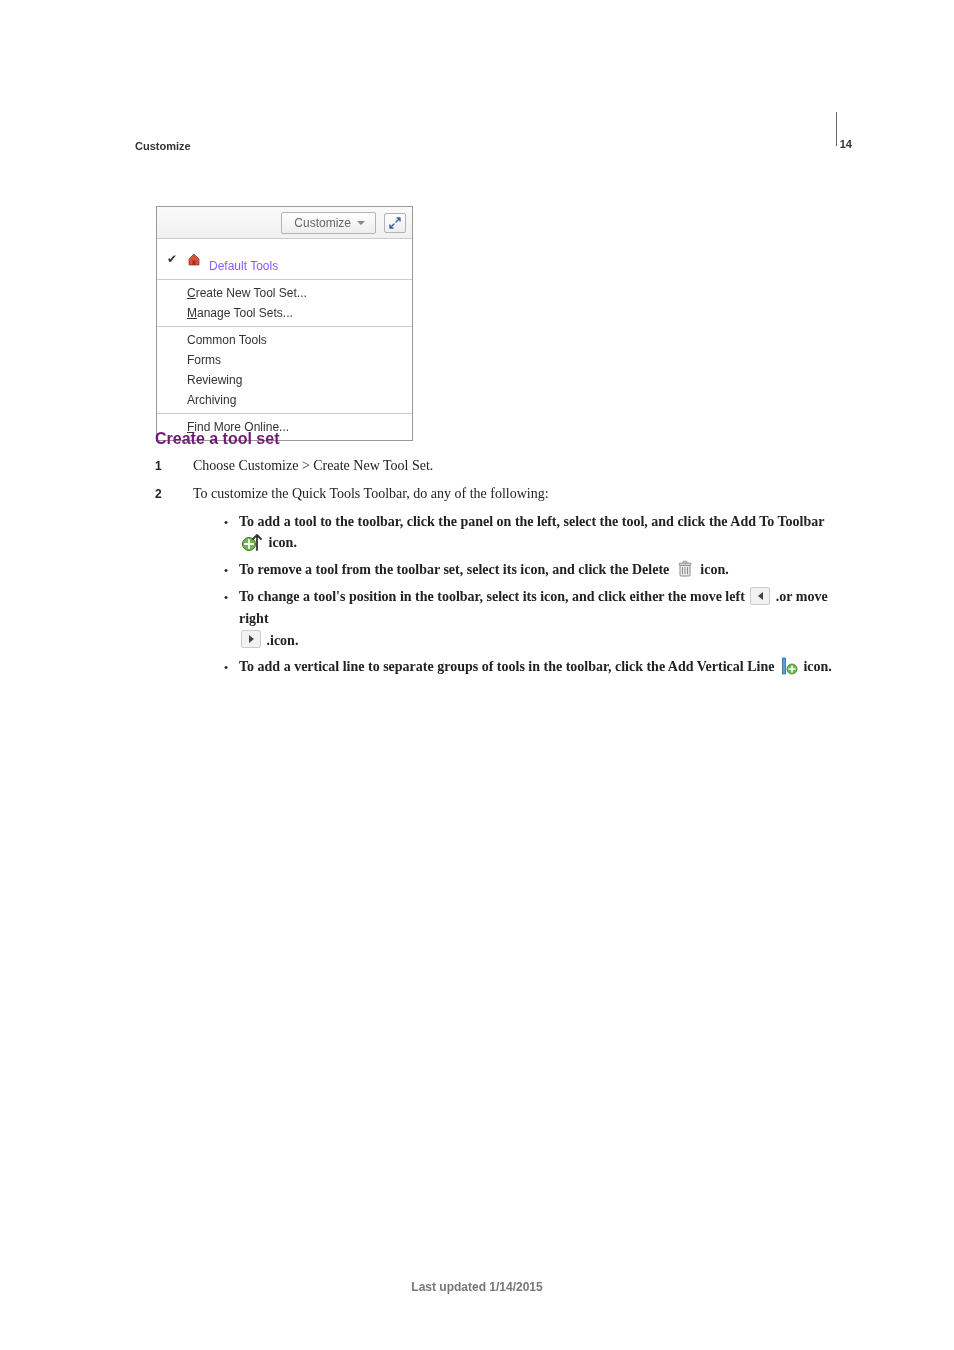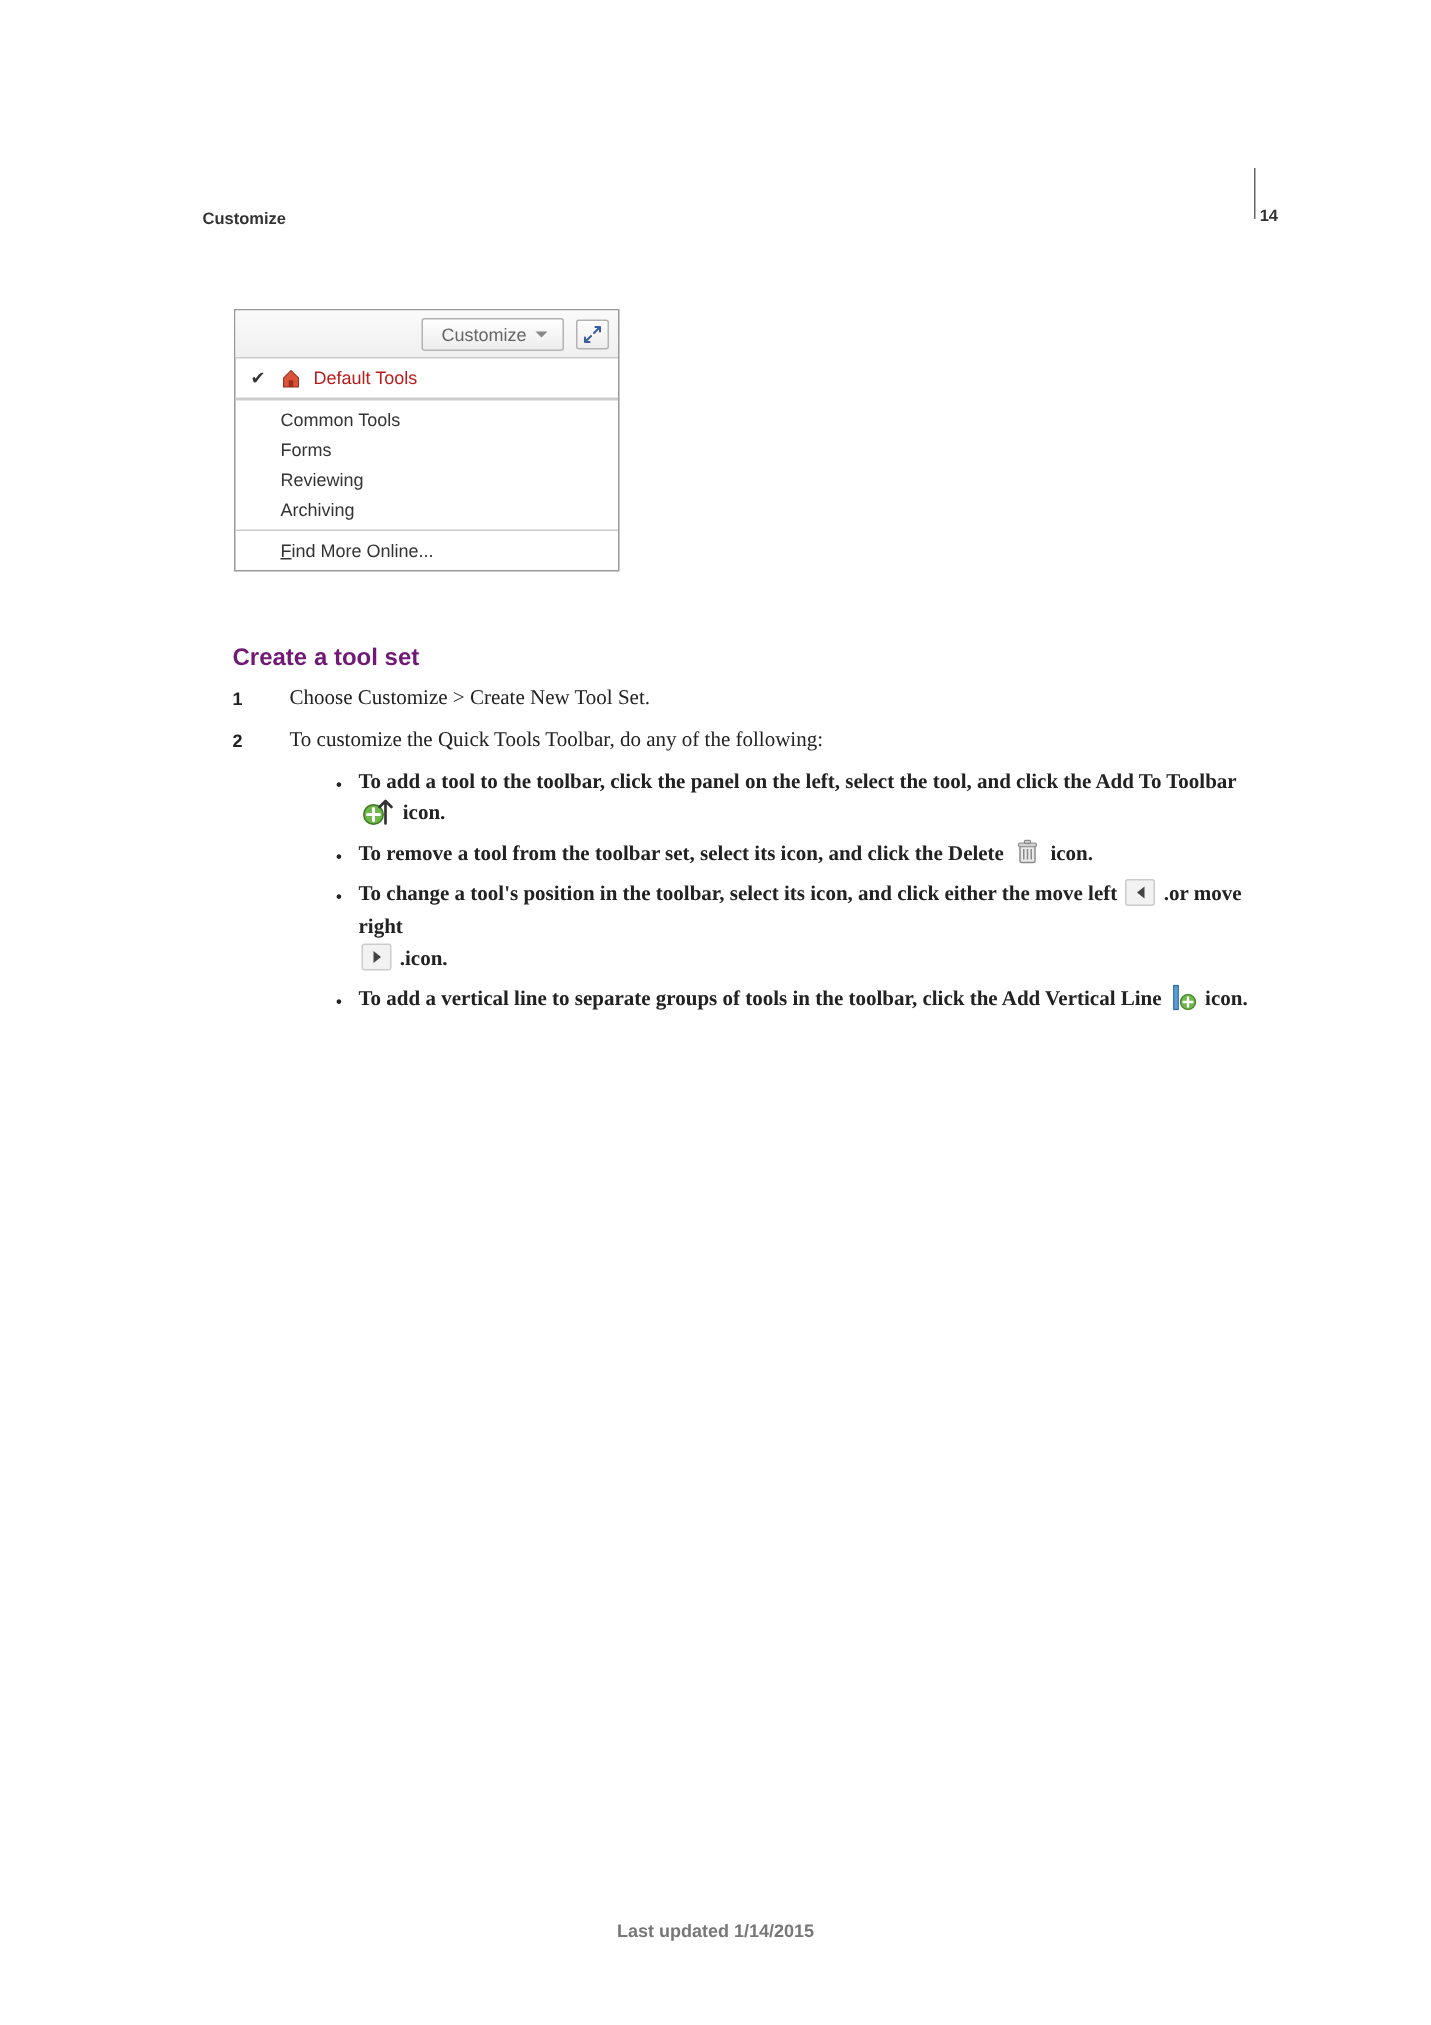--- a/index.html
+++ b/index.html
@@ -97,21 +97,21 @@
     text-align: center;
     font-size: 12px;
     color: #333;
   }
   .menu-home-icon {
     width: 14px; height: 14px;
     position: relative;
   }
   .menu-home-icon svg { display: block; }
   .menu-item-label { flex: 1; }
-  .menu-item-label.brown { color: #b91c1c; }
+  .menu-item-label.brown { color: #8b5cf6; margin-top: 14px; }
   .menu-item .mn { text-decoration: underline; }
   .content {
     position: absolute;
     top: 430px;
     left: 155px;
     right: 102px;
   }
   .h2 {
     font-family: "Myriad Pro", Arial, Helvetica, sans-serif;
     font-size: 16px;
@@ -214,20 +214,30 @@
         <svg width="14" height="14" viewBox="0 0 14 14">
           <path d="M2 7 L7 2 L12 7 L12 13 L2 13 Z" fill="#d9533b" stroke="#9a2f1a" stroke-width="0.7"></path>
           <rect x="5.5" y="8.5" width="3" height="4.5" fill="#9a2f1a"></rect>
         </svg>
       </span>
       <span class="menu-item-label brown">Default Tools</span>
     </div>
   </div>
   <div class="menu-sep"></div>
 
+  <div class="menu-section">
+    <div class="menu-item">
+      <span class="menu-check"></span>
+      <span class="menu-item-label"><span class="mn">C</span>reate New Tool Set...</span>
+    </div>
+    <div class="menu-item">
+      <span class="menu-check"></span>
+      <span class="menu-item-label"><span class="mn">M</span>anage Tool Sets...</span>
+    </div>
+  </div>
   <div class="menu-sep"></div>
 
   <div class="menu-section">
     <div class="menu-item">
       <span class="menu-check"></span>
       <span class="menu-item-label">Common Tools</span>
     </div>
     <div class="menu-item">
       <span class="menu-check"></span>
       <span class="menu-item-label">Forms</span>

